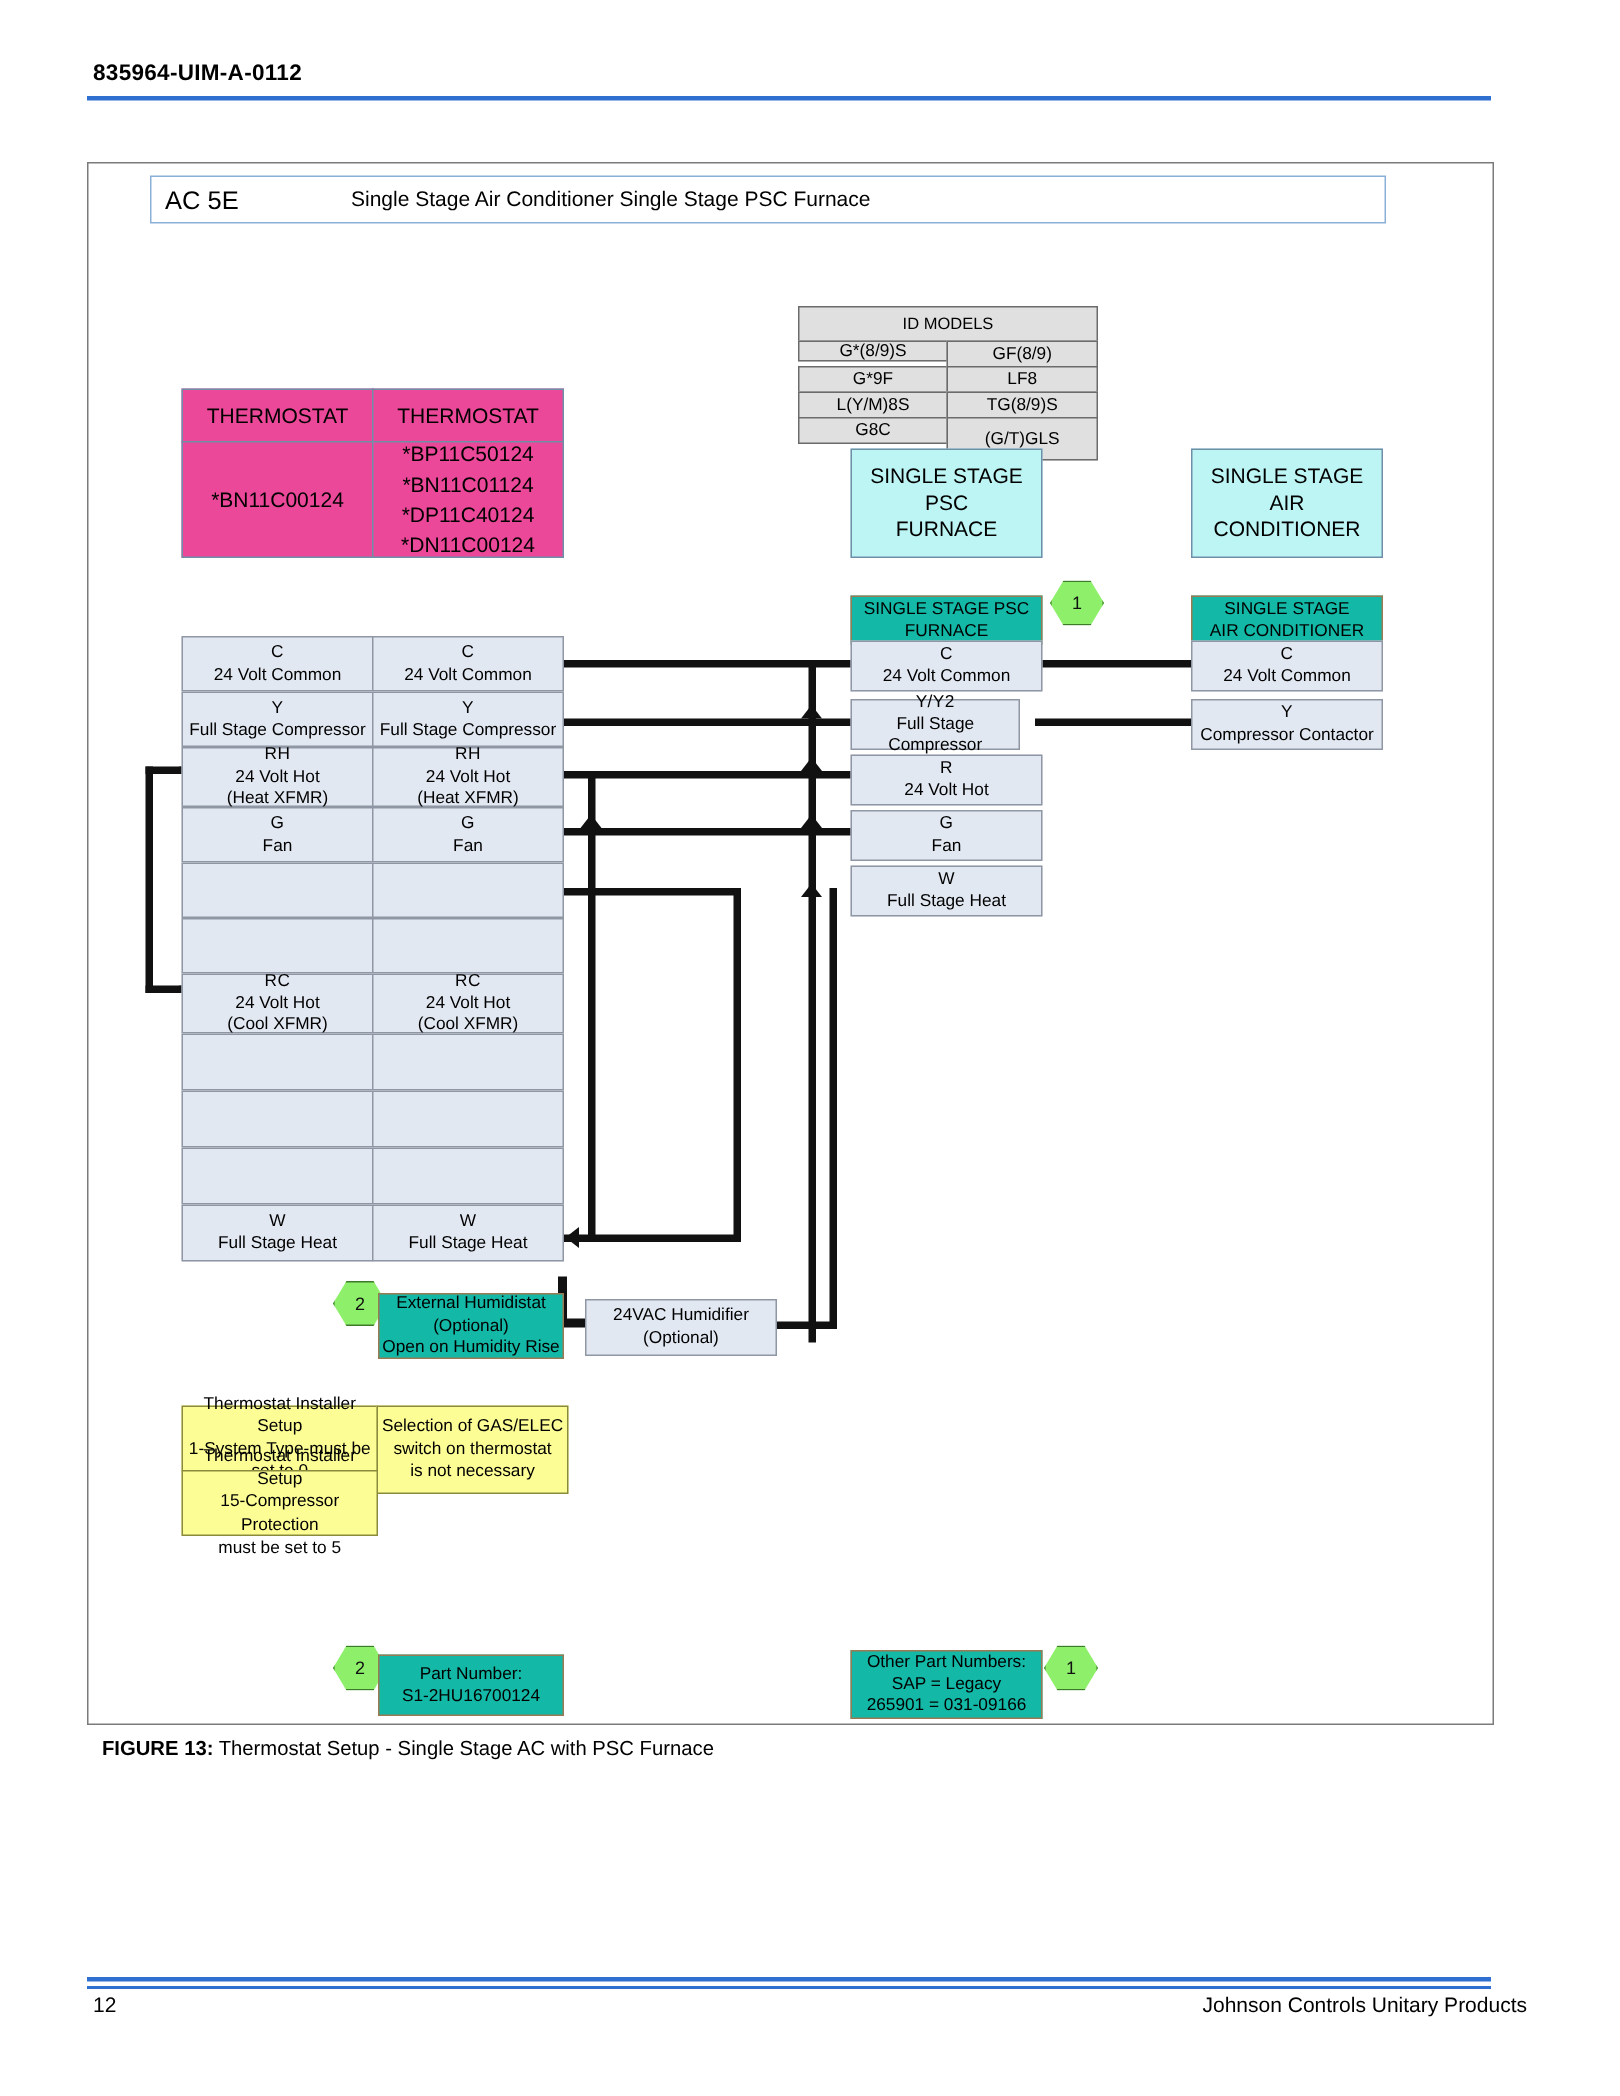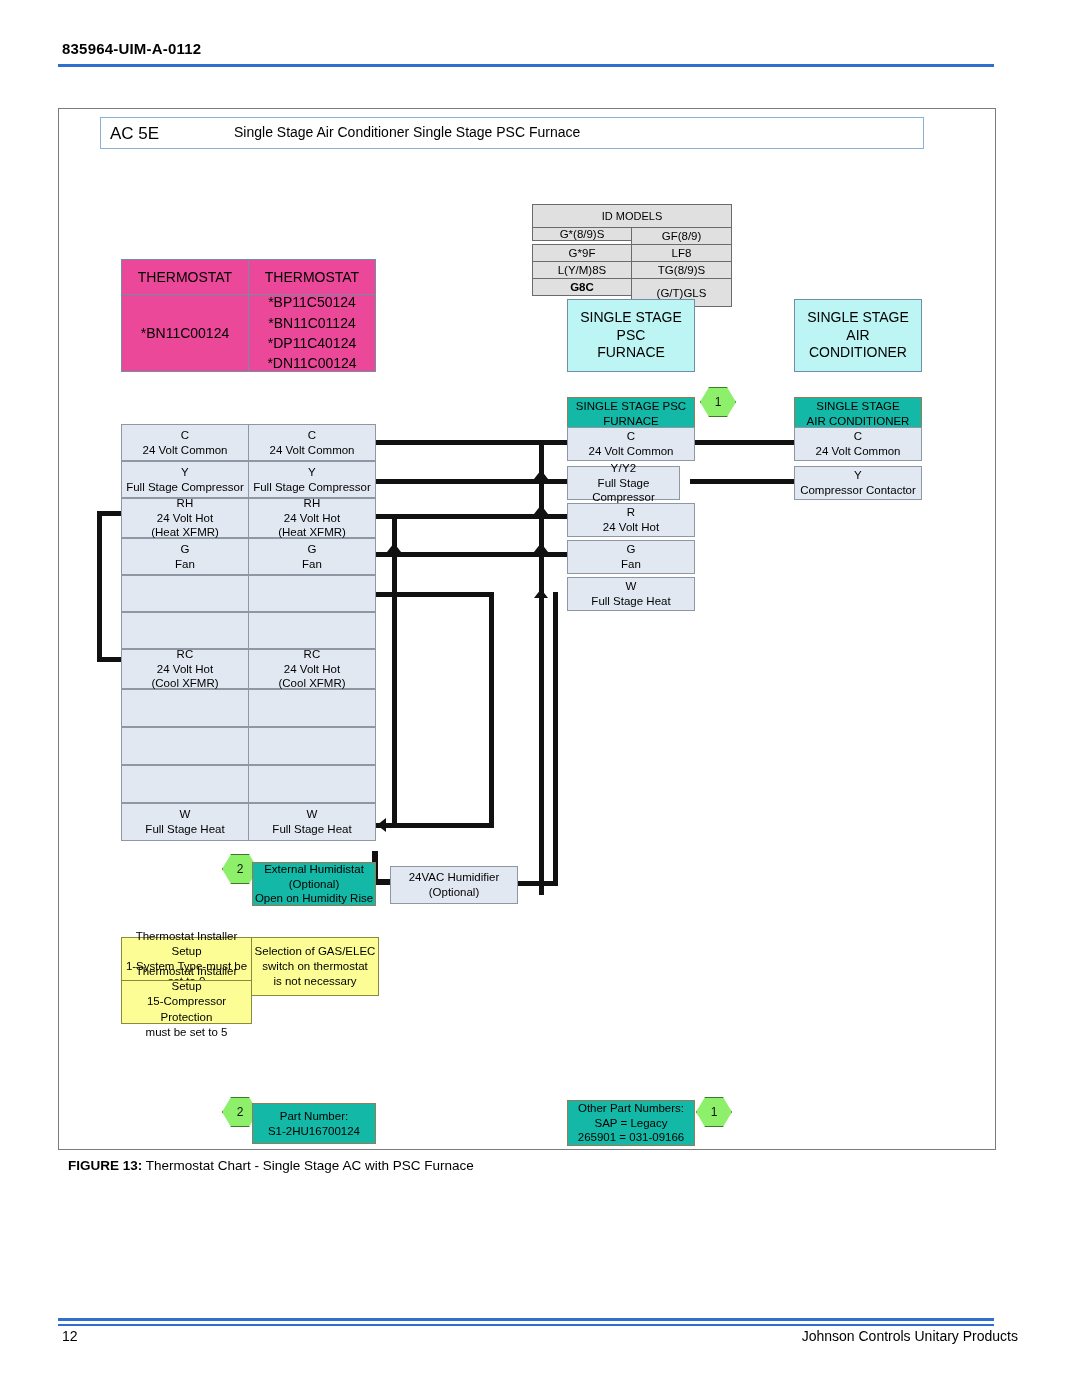--- a/index.html
+++ b/index.html
@@ -118,21 +118,21 @@
   <div class="title-ac">AC 5E</div>
   <div class="title-main">Single Stage Air Conditioner Single Stage PSC Furnace</div>
 
   <div class="box idhdr" style="left:532px; top:204px; width:200px; height:24px;">ID MODELS</div>
   <div class="box idcell" style="left:532px; top:227px; width:100px; height:14px;">G*(8/9)S</div>
   <div class="box idcell" style="left:631px; top:227px; width:101px; height:18px;">GF(8/9)</div>
   <div class="box idcell" style="left:532px; top:244px; width:100px; height:18px;">G*9F</div>
   <div class="box idcell" style="left:631px; top:244px; width:101px; height:18px;">LF8</div>
   <div class="box idcell" style="left:532px; top:261px; width:100px; height:18px;">L(Y/M)8S</div>
   <div class="box idcell" style="left:631px; top:261px; width:101px; height:18px;">TG(8/9)S</div>
-  <div class="box idcell" style="left:532px; top:278px; width:100px; height:18px;font-weight:bold;">G8C</div>
+  <div class="box idcell" style="left:532px; top:278px; width:100px; height:18px;">G8C</div>
   <div class="box idcell" style="left:631px; top:278px; width:101px; height:29px;">(G/T)GLS</div>
 
   <div class="box tcell" style="left:121px; top:259px; width:128px; height:36px;">THERMOSTAT</div>
   <div class="box tcell" style="left:248px; top:259px; width:128px; height:36px;">THERMOSTAT</div>
   <div class="box tcell" style="left:121px; top:294px; width:128px; height:78px; white-space:pre-line;">*BN11C00124</div>
   <div class="box tcell" style="left:248px; top:294px; width:128px; height:78px; white-space:pre-line;">*BP11C50124
 *BN11C01124
 *DP11C40124
 *DN11C00124</div>
 
@@ -302,21 +302,21 @@
   <div class="hex" style="left:222px; top:1097px;">2</div>
   <div class="box orange" style="left:252px; top:1091px; width:124px; height:41px; white-space:pre-line;">Part Number:
 S1-2HU16700124</div>
   <div class="box orange" style="left:567px; top:1088px; width:128px; height:46px; white-space:pre-line;">Other Part Numbers:
 SAP    =    Legacy
 265901  =   031-09166</div>
   <div class="hex" style="left:696px; top:1097px;">1</div>
 
   <div class="caption">
     <b>FIGURE 13:</b>
-    <span>Thermostat Chart - Single Stage AC with PSC Furnace</span>
+    <span>Thermostat Setup - Single Stage AC with PSC Furnace</span>
   </div>
 
   <div class="rule-bot-1"></div>
   <div class="rule-bot-2"></div>
   <div class="pageno">12</div>
   <div class="footer-right">Johnson Controls Unitary Products</div>
 
 </div>
 
 </body></html>

